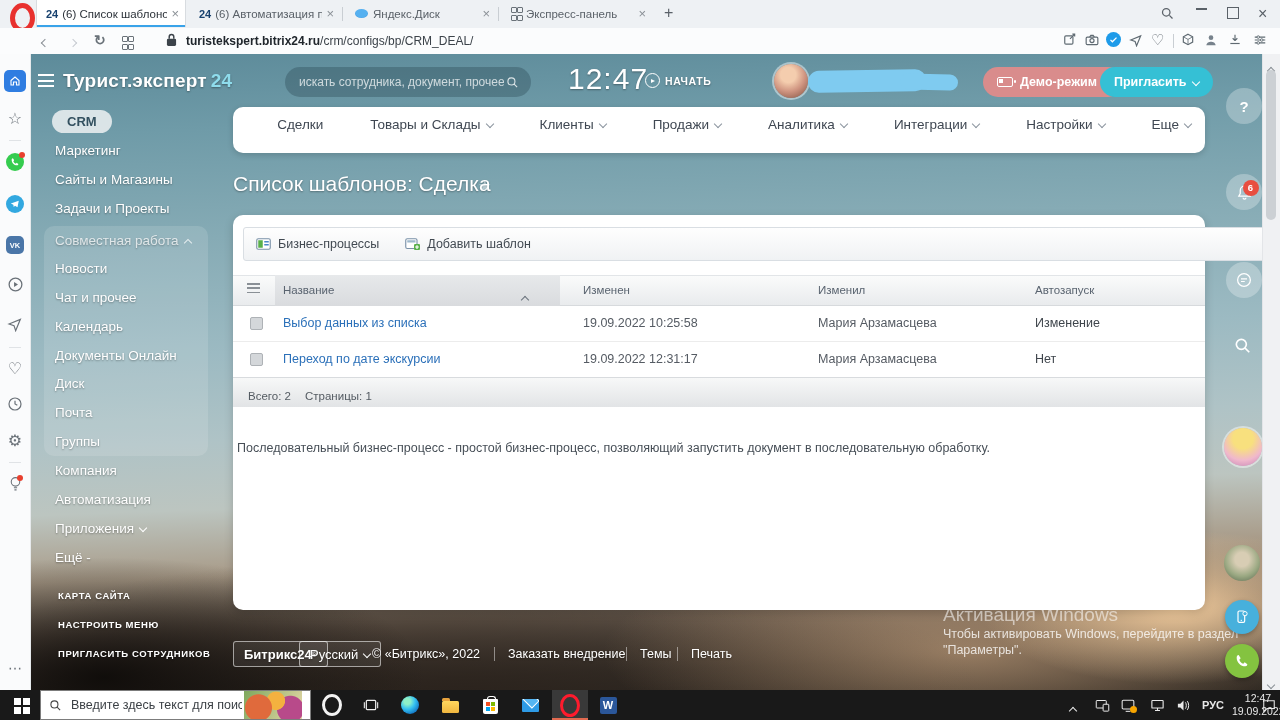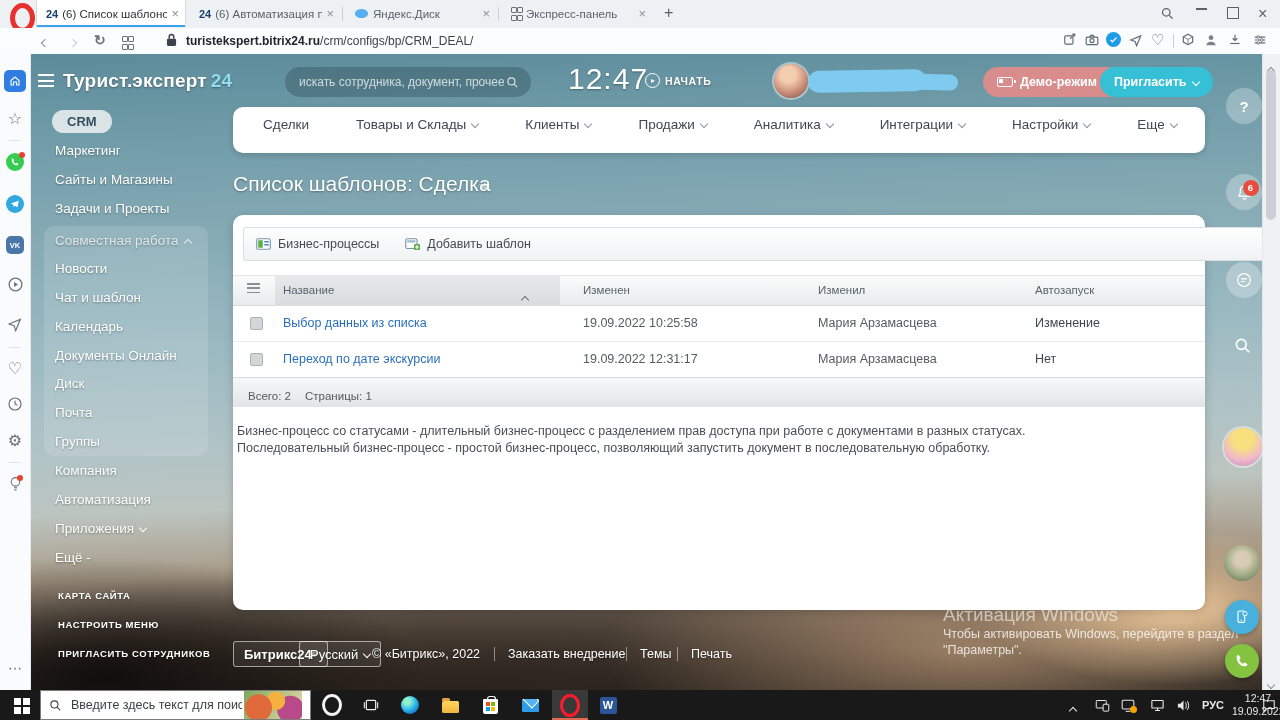--- a/index.html
+++ b/index.html
@@ -65,21 +65,21 @@
 
   
   .bx-item{left:55px;font-size:13.5px;}
   .group-box{left:44px;top:226px;width:164px;height:230px;background:rgba(255,255,255,.13);border-radius:10px;}
   .crm-pill{left:52px;top:110px;padding:4px 15px;background:rgba(228,234,237,.92);border-radius:13px;color:#33505f;font-size:13px;font-weight:bold;text-shadow:none;}
   .side-foot{left:58px;font-size:9.5px;letter-spacing:.6px;font-weight:bold;}
   .lic-banner{left:33px;top:661px;width:192px;height:34px;background:#8c27a8;border-radius:4px 4px 0 0;display:flex;align-items:center;padding:0 8px;box-sizing:border-box;}
   .buybtn{margin-left:auto;border:1.5px solid #fff;border-radius:12px;color:#fff;font-size:10px;font-weight:bold;padding:3px 12px;}
 
   
-  .navbar{left:233px;top:107px;width:972px;height:46px;background:#fff;border-radius:10px;box-shadow:0 2px 6px rgba(0,0,0,.16);display:flex;align-items:center;padding:0 14px 12px 30px;box-sizing:border-box;gap:47px;}
+  .navbar{left:233px;top:107px;width:972px;height:46px;background:#fff;border-radius:10px;box-shadow:0 2px 6px rgba(0,0,0,.16);display:flex;align-items:center;padding:0 14px 12px 30px;box-sizing:border-box;gap:47px;justify-content:flex-end;}
   .nav-item{font-size:13.5px;color:#3f4752;white-space:nowrap;}
   .nav-item .chev{color:#8b949e;}
 
   
   .panel{left:233px;top:215px;width:972px;height:395px;background:#fff;border-radius:10px;box-shadow:0 3px 10px rgba(0,0,0,.18);}
   .toolbar{left:243px;top:227px;width:1040px;height:34px;border:1px solid #d9dee3;border-radius:3px;background:linear-gradient(#fefefe,#f0f2f4);display:flex;align-items:center;padding:0 12px;box-sizing:border-box;gap:26px;}
   .tbtn{display:flex;align-items:center;gap:7px;font-size:12.5px;color:#424a52;}
   .thead{left:233px;top:275px;width:972px;height:31px;background:linear-gradient(#fafbfb,#e9ebed);border-top:1px solid #e2e5e8;border-bottom:1px solid #d7dadd;box-sizing:border-box;}
   .thead-hl{left:275px;top:275px;width:285px;height:31px;background:linear-gradient(#e7e9eb,#d9dbde);}
   .th{top:284px;font-size:11.5px;color:#5a6470;}
@@ -354,21 +354,21 @@
 
   <div class="abs group-box"></div>
   <div class="abs crm-pill">CRM</div>
   <div class="abs bx-item wsh" style="top:143px;">Маркетинг</div>
   <div class="abs bx-item wsh" style="top:172px;">Сайты и Магазины</div>
   <div class="abs bx-item wsh" style="top:201px;">Задачи и Проекты</div>
   <div class="abs bx-item" style="top:233px;color:rgba(255,255,255,.75);text-shadow:0 1px 2px rgba(0,0,0,.3);">
     <span>Совместная работа</span><span class="chev up"></span>
   </div>
   <div class="abs bx-item wsh" style="top:261px;">Новости</div>
-  <div class="abs bx-item wsh" style="top:290px;">Чат и шаблон</div>
+  <div class="abs bx-item wsh" style="top:290px;">Чат и прочее</div>
   <div class="abs bx-item wsh" style="top:319px;">Календарь</div>
   <div class="abs bx-item wsh" style="top:348px;">Документы Онлайн</div>
   <div class="abs bx-item wsh" style="top:376px;">Диск</div>
   <div class="abs bx-item wsh" style="top:405px;">Почта</div>
   <div class="abs bx-item wsh" style="top:434px;">Группы</div>
   <div class="abs bx-item wsh" style="top:463px;">Компания</div>
   <div class="abs bx-item wsh" style="top:492px;">Автоматизация</div>
   <div class="abs bx-item wsh" style="top:521px;">
     <span>Приложения</span><span class="chev"></span>
   </div>
@@ -436,21 +436,20 @@
   <div class="abs checkbox" style="left:250px;top:353px;"></div>
   <div class="abs link" style="left:283px;top:352px;">Переход по дате экскурсии</div>
   <div class="abs row-txt" style="left:583px;top:352px;">19.09.2022 12:31:17</div>
   <div class="abs row-txt" style="left:818px;top:352px;">Мария Арзамасцева</div>
   <div class="abs row-txt" style="left:1035px;top:352px;color:#3f454c;">Нет</div>
 
   <div class="abs tfoot"></div>
   <div class="abs" style="left:248px;top:386px;"><span style="font-size:11.5px;color:#545b62;">Всего: 2</span></div>
   <div class="abs" style="left:305px;top:386px;"><span style="font-size:11.5px;color:#545b62;">Страницы:  1</span></div>
 
-  <div class="abs desc" style="left:237px;top:424px;">Бизнес-процесс со статусами - длительный бизнес-процесс с разделением прав доступа при работе с документами в разных статусах.</div>
   <div class="abs desc" style="left:237px;top:441px;">Последовательный бизнес-процесс - простой бизнес-процесс, позволяющий запустить документ в последовательную обработку.</div>
 
   <div class="abs fbox wsh" style="left:233px;top:641px;">
     <span style="font-size:13px;font-weight:bold;">Битрикс24</span>
       <sup style="font-size:7px;">®</sup>
   </div>
   <div class="abs fbox wsh" style="left:299px;top:641px;">
     <span style="font-size:13px;">Русский</span>
       <span class="chev"></span>
   </div>

